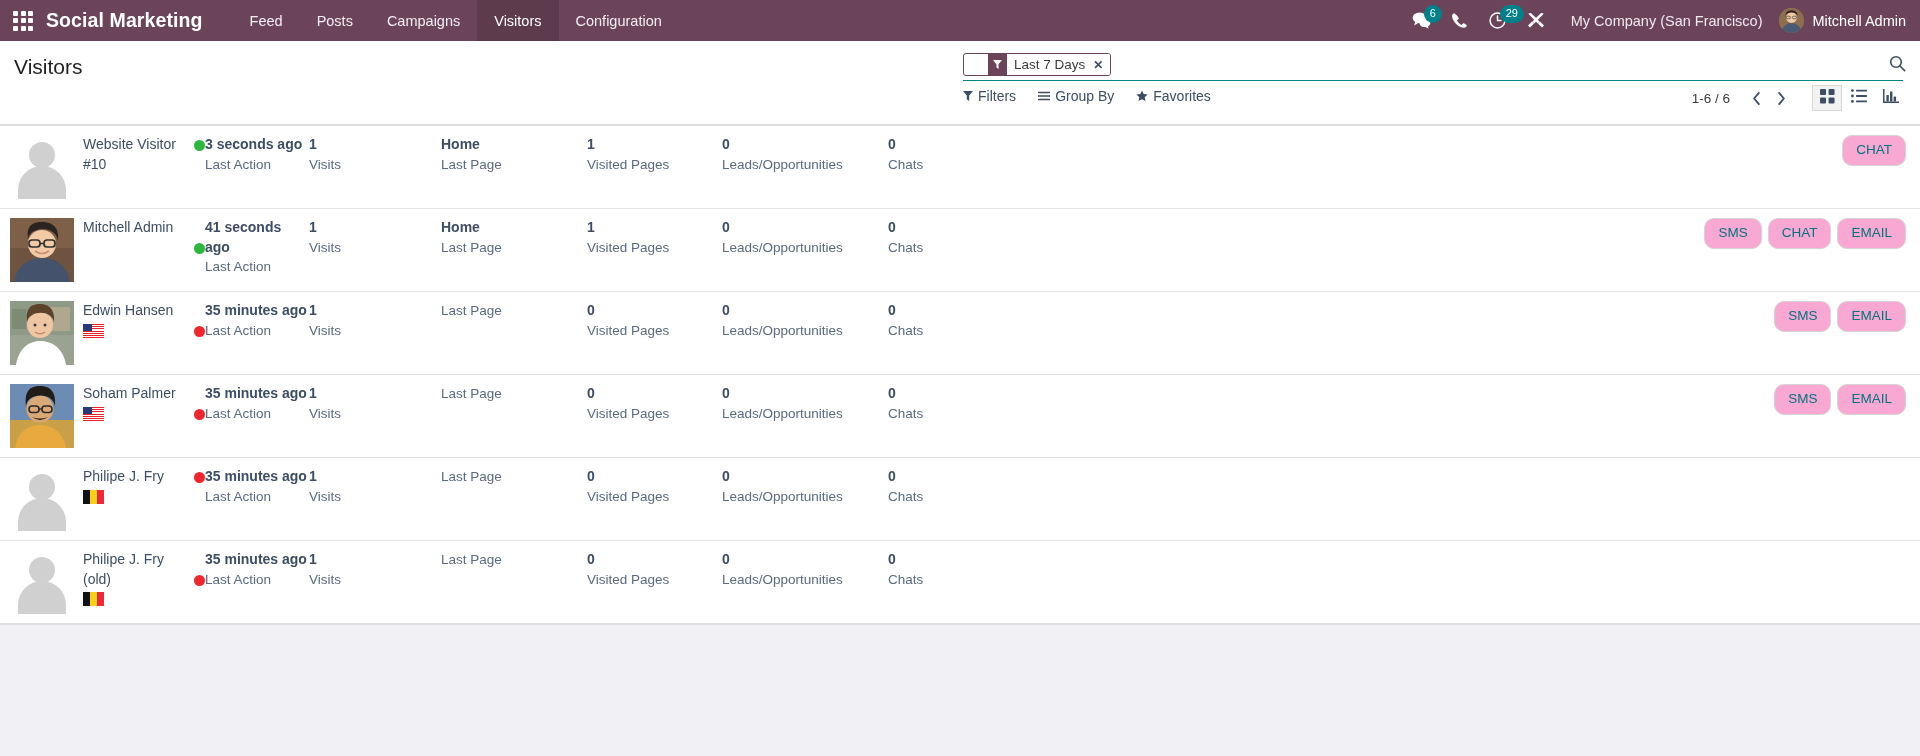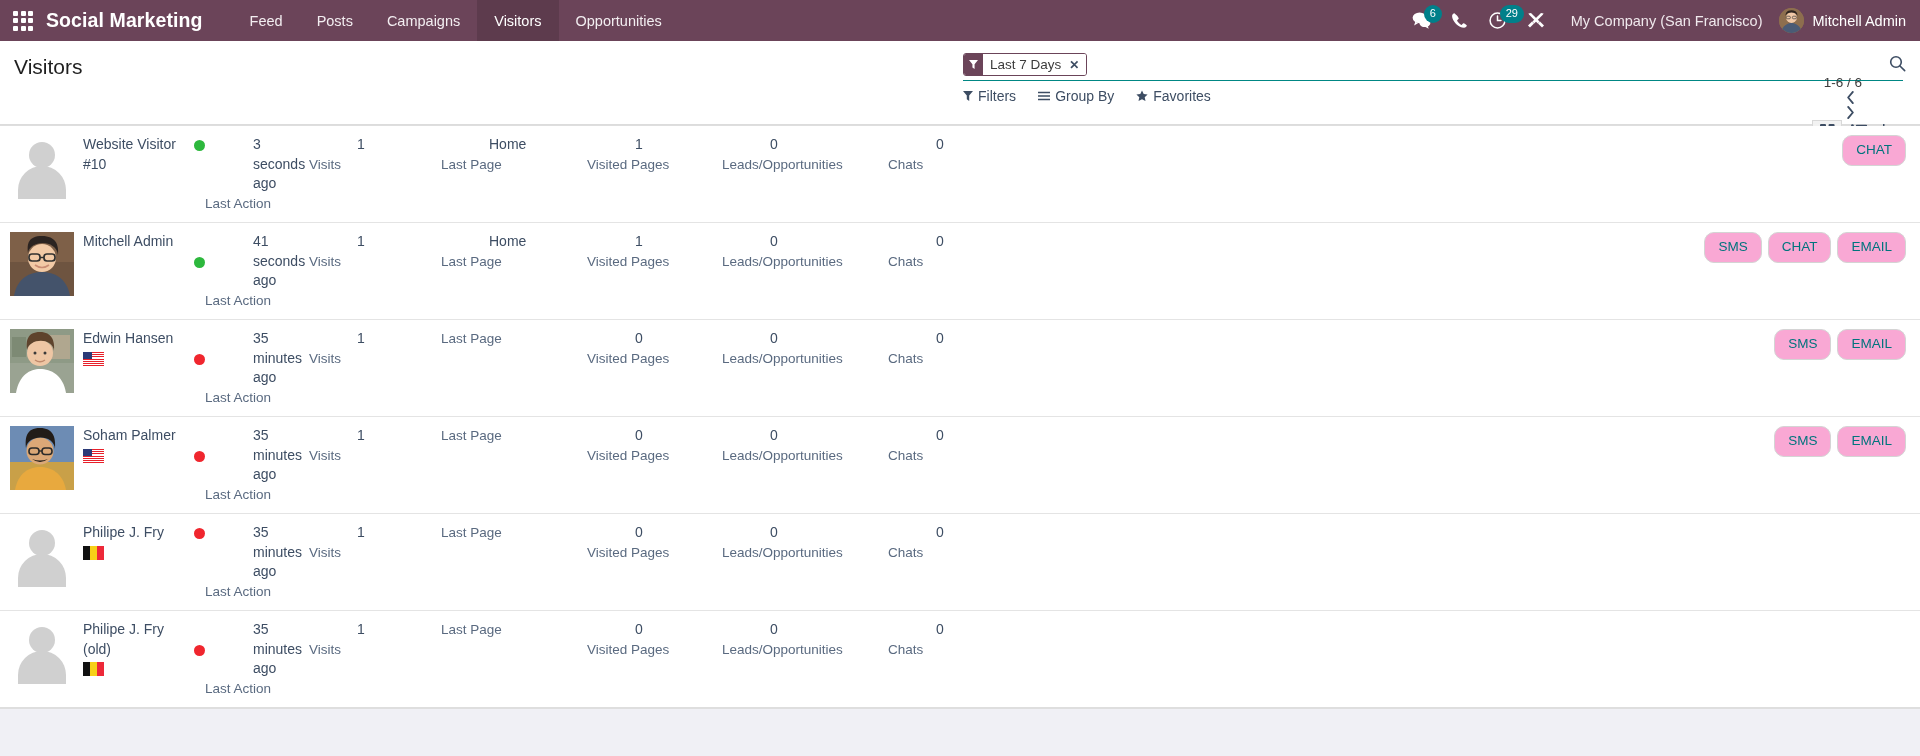--- a/index.html
+++ b/index.html
@@ -119,20 +119,21 @@
     padding-bottom: 4px;
   }
   .facet {
     display: flex; align-items: stretch;
     border: 1px solid #6b4459;
     border-radius: 3px;
     height: 23px;
     overflow: hidden;
     margin-right: 8px;
     flex: 0 0 auto;
+    padding-left: 24px;
   }
   .facet-icon {
     background: #6b4459; color: #fff;
     display: flex; align-items: center; justify-content: center;
     padding: 0 5px;
   }
   .facet-label {
     display: flex; align-items: center;
     padding: 0 6px 0 7px;
     font-size: 13.5px;
@@ -173,22 +174,22 @@
     font-size: 14px;
     color: #3d4d63;
     margin-right: 22px;
     cursor: pointer;
     white-space: nowrap;
   }
   .filter-btn .fi { margin-right: 5px; display: flex; align-items: center; }
 
   .pager-area {
     position: absolute;
-    right: 14px; top: 34px;
-    display: flex; align-items: center; flex-direction: column;
+    right: 14px; top: 44px;
+    display: flex; align-items: center;
   }
   .pager-count { font-size: 13.5px; color: #3c3c3c; margin-right: 14px; white-space: nowrap; }
   .pager-arrow {
     color: #3d4d63; cursor: pointer;
     padding: 0 7px; display: flex; align-items: center;
   }
   .view-switch { display: flex; align-items: center; margin-left: 16px; }
   .view-btn {
     width: 30px; height: 26px;
     display: flex; align-items: center; justify-content: center;
@@ -289,22 +290,21 @@
     background: linear-gradient(to right,
       #111111 0 33.33%,
       #f7d117 33.33% 66.66%,
       #ed2939 66.66% 100%);
   }
 
   .c-stat { position: relative; }
   .stat-val {
     font-size: 14px; color: #3d4d63;
     line-height: 19.5px;
-    font-weight: normal;
-    margin-left: 48px;
+    font-weight: bold;
   }
   .stat-lbl {
     font-size: 13.5px; color: #5a6a80;
     line-height: 19.5px;
   }
   .c-lastaction { flex: 0 0 104px; width: 104px; }
   .c-visits    { flex: 0 0 132px; width: 132px; }
   .c-lastpage  { flex: 0 0 146px; width: 146px; }
   .c-pages     { flex: 0 0 135px; width: 135px; }
   .c-leads     { flex: 0 0 166px; width: 166px; }
@@ -348,21 +348,21 @@
         <i></i>
     </div>
   </div>
   <div class="brand">Social Marketing</div>
 
   <div class="nav-links">
     <div class="nav-link">Feed</div>
     <div class="nav-link">Posts</div>
     <div class="nav-link">Campaigns</div>
     <div class="nav-link active">Visitors</div>
-    <div class="nav-link">Opportunities</div>
+    <div class="nav-link">Configuration</div>
   </div>
 
   <div class="nav-right">
     <div class="nav-icon">
       <span>
         <svg width="19" height="17" viewBox="0 0 20 18" fill="#ffffff">
           <ellipse cx="8" cy="6.2" rx="7.4" ry="5.6"></ellipse>
           <path d="M3.4 10.2 L2.2 14.4 L6.6 11.6 Z"></path>
           <ellipse cx="13.6" cy="11.6" rx="5.8" ry="4.4"></ellipse>
           <path d="M16.6 14.8 L17.6 17.8 L14.2 15.8 Z"></path>

